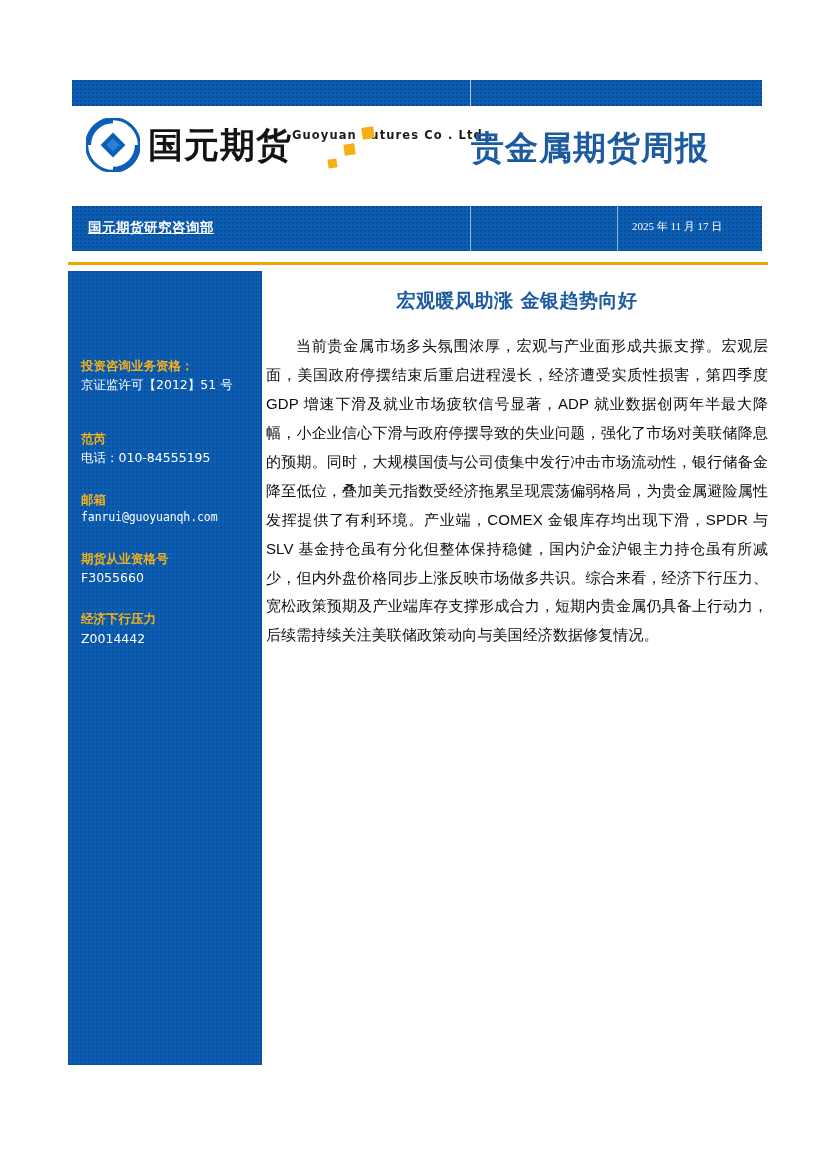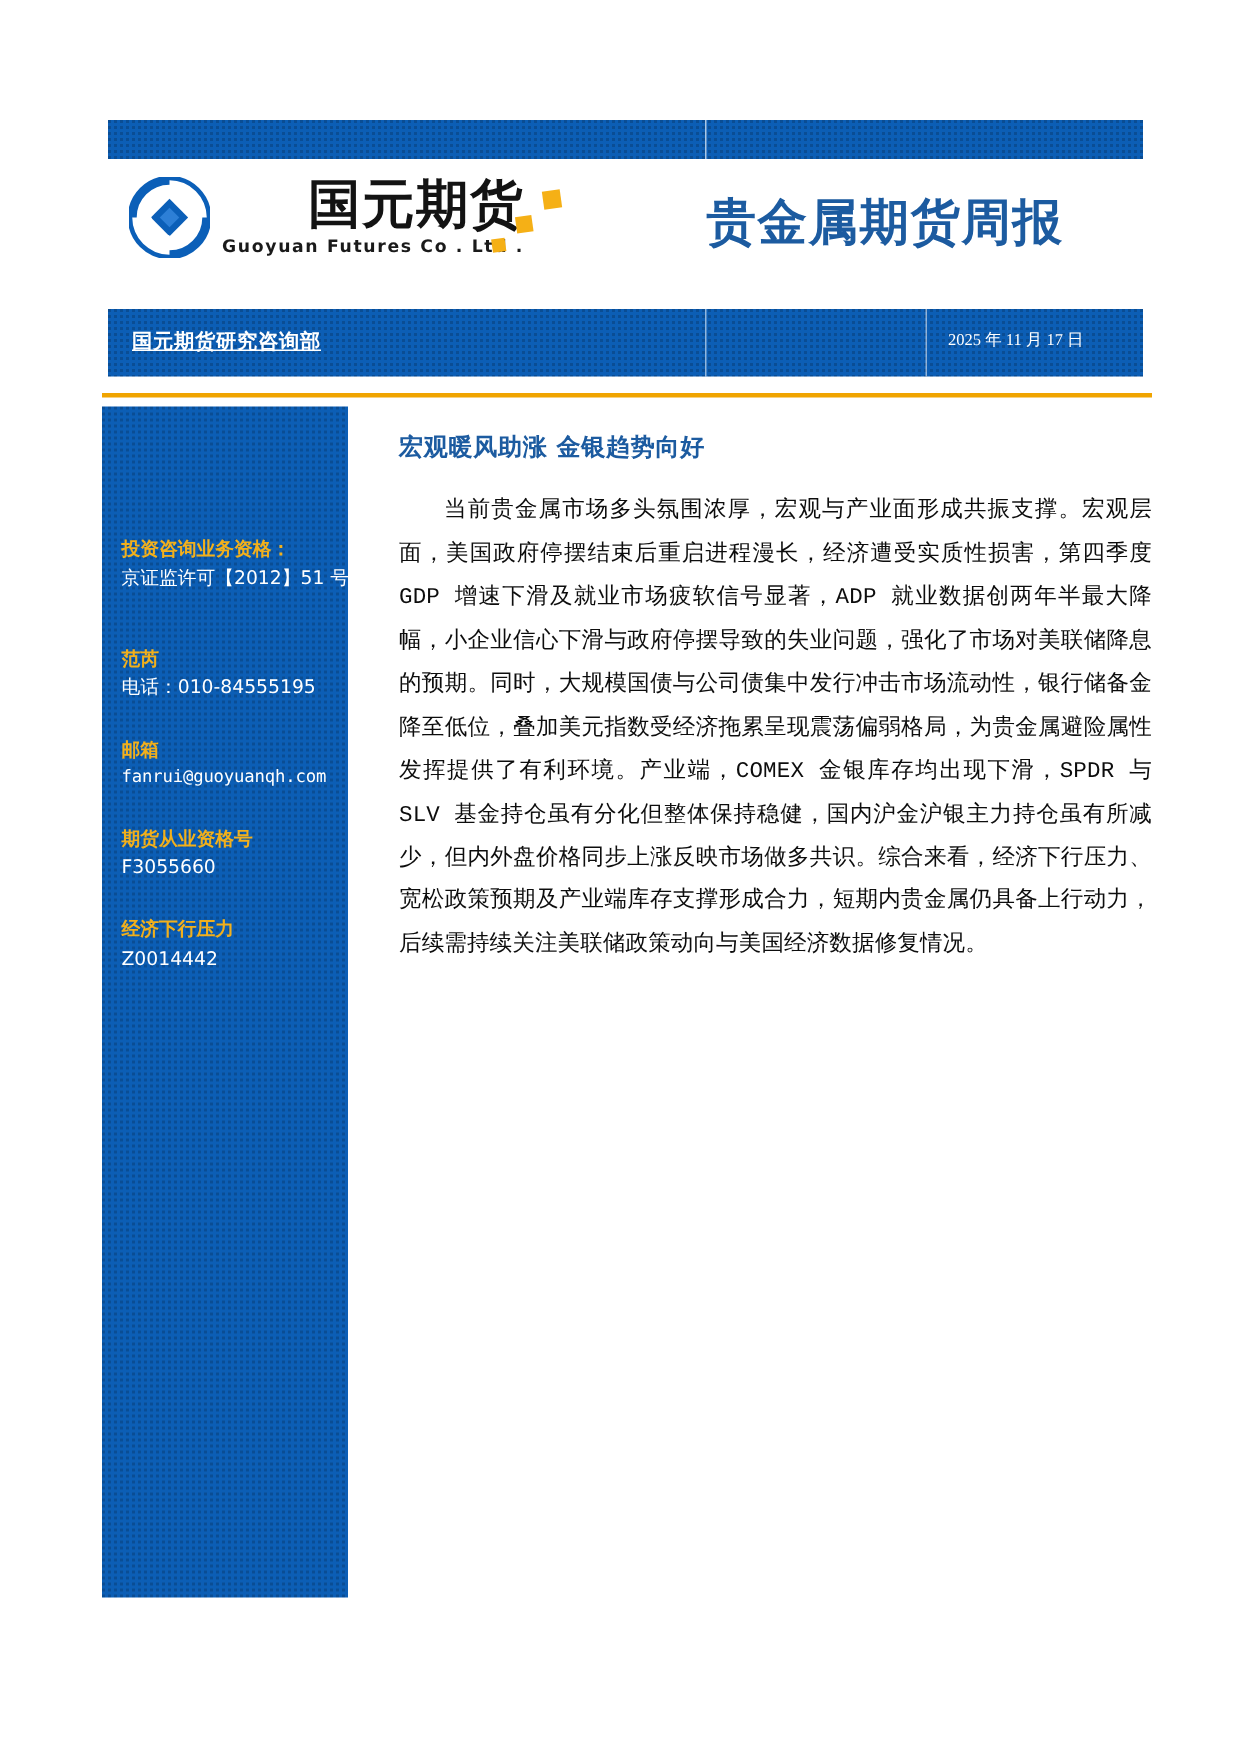--- a/index.html
+++ b/index.html
@@ -62,23 +62,22 @@
     align-items: center;
   }
   .logo-mark {
     width: 54px;
     height: 54px;
     flex: 0 0 auto;
     margin-right: 8px;
   }
   .logo-textblock {
     display: flex;
-    flex-direction: column;
+    flex-direction: row;
     justify-content: center;
-    text-align: right;
   }
   .logo-cn {
     font-family: "DejaVu Sans", "Liberation Sans", sans-serif;
     font-size: 35px;
     font-weight: 700;
     color: #131313;
     line-height: 1.04;
     letter-spacing: 1px;
     white-space: nowrap;
   }
@@ -175,21 +174,21 @@
     width: 700px;
     height: 3px;
     background: #f0a400;
   }
 
   
   .sidebar {
     position: absolute;
     left: 68px;
     top: 271px;
-    width: 164px;
+    width: 194px;
     height: 794px;
     background: #0c5eb5;
     background-image:
       radial-gradient(circle at 1px 1px, rgba(0,0,0,0.18) 1px, transparent 1.2px);
     background-size: 4px 4px;
     box-sizing: border-box;
     padding: 5px;
   }
   .sb-inner {
     position: absolute;
@@ -225,41 +224,41 @@
   
   .main {
     position: absolute;
     left: 266px;
     top: 271px;
     width: 502px;
   }
   .main-title {
     margin: 0;
     padding-top: 17px;
-    text-align: left;
-    font-family: "DejaVu Sans", "Liberation Sans", sans-serif;
-    font-size: 16px;
+    text-align: center;
+    font-family: "DejaVu Sans", "Liberation Sans", sans-serif;
+    font-size: 19px;
     font-weight: 700;
     color: #1c5ba0;
     letter-spacing: 0.5px;
     white-space: nowrap;
   }
   .section-head {
     margin: 0;
     padding-top: 38px;
     font-family: "DejaVu Sans", "Liberation Sans", sans-serif;
     font-size: 14.5px;
     font-weight: 700;
     color: #1c5ba0;
     letter-spacing: 0.3px;
   }
   .body-text {
     margin: 0;
     padding-top: 18px;
-    font-family: Liberation Mono, monospace;
+    font-family: Liberation Sans, sans-serif;
     font-size: 15px;
     color: #0d0d0d;
     line-height: 1.93;
     text-align: justify;
     text-justify: inter-ideograph;
     text-indent: 2em;
     letter-spacing: 0.1px;
   }
 </style>
 </head>

